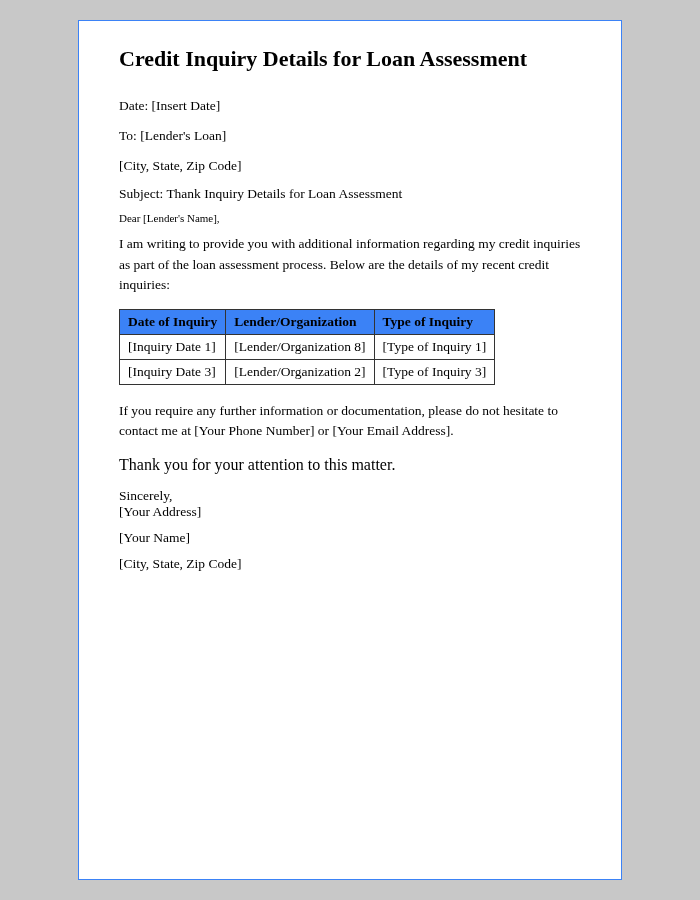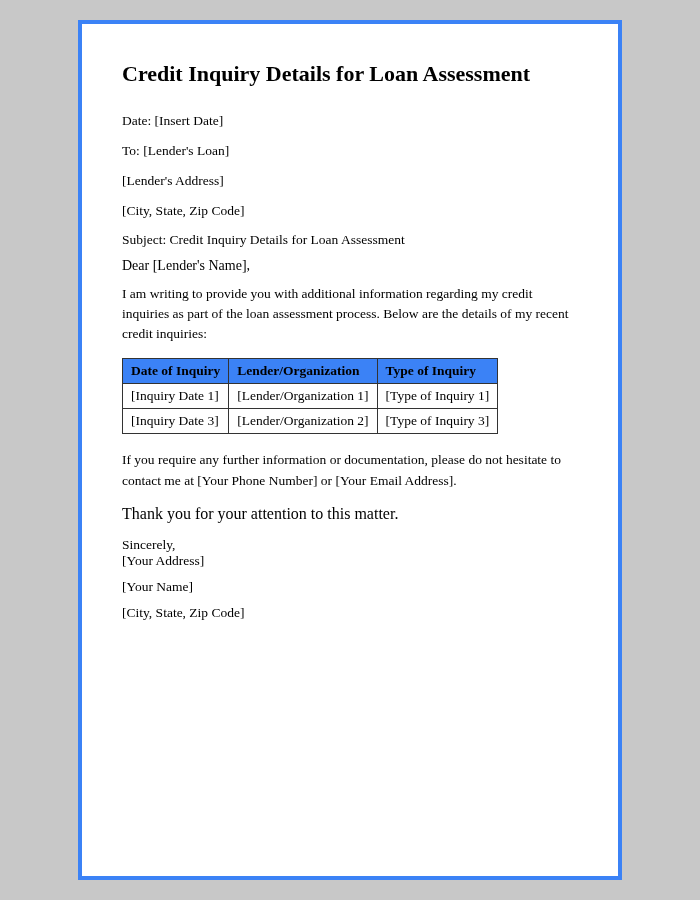--- a/index.html
+++ b/index.html
@@ -15,22 +15,22 @@
       display: flex;
       align-items: center;
       justify-content: center;
       font-family: Georgia, 'Times New Roman', Times, serif;
     }
 
     .page {
       width: 544px;
       min-height: 860px;
       background: #ffffff;
-      border: 4px solid #3b82f6;
-      padding: 36px 40px 40px 40px;
+      border: 1px solid #3b82f6;
+      padding: 24px 40px 40px 40px;
     }
 
     .title {
       font-size: 22px;
       font-weight: bold;
       margin-bottom: 22px;
       line-height: 1.3;
     }
 
     .field-line {
@@ -38,21 +38,21 @@
       margin-bottom: 10px;
       line-height: 1.5;
     }
 
     .subject-line {
       font-size: 13.5px;
       margin-bottom: 10px;
     }
 
     .dear-line {
-      font-size: 14px;
+      font-size: 11px;
       margin-bottom: 10px;
     }
 
     .body-paragraph {
       font-size: 13.5px;
       margin-bottom: 14px;
       line-height: 1.5;
     }
 
     .inquiry-table {
@@ -96,39 +96,38 @@
   </style>
 </head>
 <body>
 
 <div class="page">
 
   <div class="title">Credit Inquiry Details for Loan Assessment</div>
 
   <p class="field-line">Date: [Insert Date]</p>
   <p class="field-line">To: [Lender's Loan]</p>
-  <p class="field-line">[Lender's Address]</p>
   <p class="field-line">[City, State, Zip Code]</p>
-  <p class="subject-line">Subject: Credit Inquiry Details for Loan Assessment</p>
+  <p class="subject-line">Subject: Thank Inquiry Details for Loan Assessment</p>
   <p class="dear-line">Dear [Lender's Name],</p>
 
   <p class="body-paragraph">I am writing to provide you with additional information regarding my credit inquiries as part of the loan assessment process. Below are the details of my recent credit inquiries:</p>
 
   <table class="inquiry-table">
     <thead>
       <tr>
         <th>Date of Inquiry</th>
         <th>Lender/Organization</th>
         <th>Type of Inquiry</th>
       </tr>
     </thead>
     <tbody id="table-body">
     <tr>
           <td>[Inquiry Date 1]</td>
-          <td>[Lender/Organization 1]</td>
+          <td>[Lender/Organization 8]</td>
           <td>[Type of Inquiry 1]</td>
         </tr>
         <tr>
           <td>[Inquiry Date 3]</td>
           <td>[Lender/Organization 2]</td>
           <td>[Type of Inquiry 3]</td>
         </tr>
       </tbody>
   </table>
 

